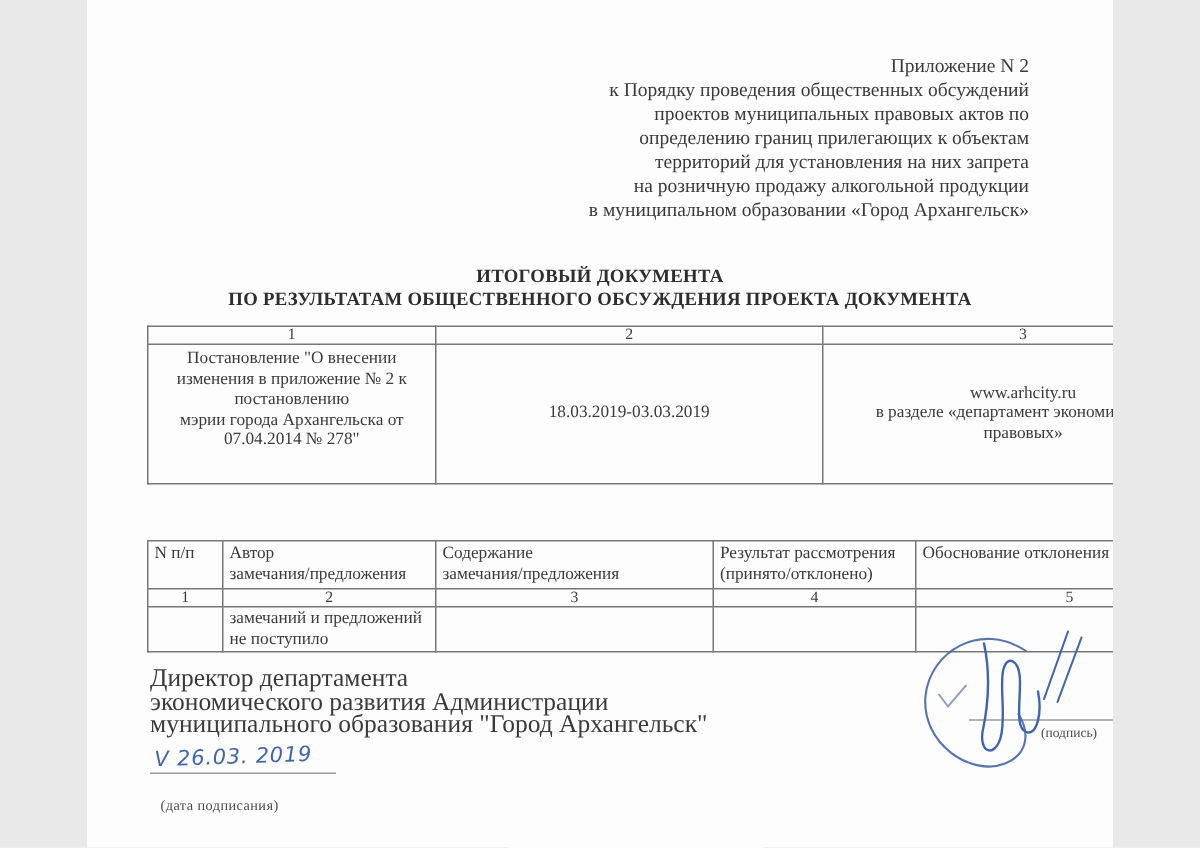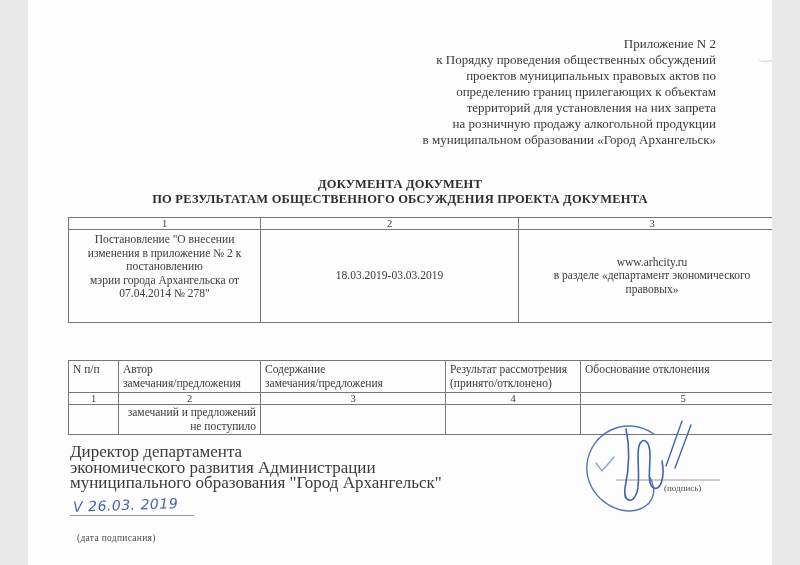--- a/index.html
+++ b/index.html
@@ -1,17 +1,17 @@
 <!DOCTYPE html>
 <html><head>
 <meta charset="utf-8">
 <style>
   html,body { margin:0; padding:0; background:#e9e9e9; }
   .page {
-    position:relative; width:744px; height:565px; margin:0 auto;
+    position:relative; width:684px; height:565px; margin:0 auto;
     background:#fdfdfd;
     font-family:"Liberation Serif","DejaVu Serif",serif;
     color:#3a3a3a; overflow:hidden;
   }
   .prelines { white-space:pre-line; }
 
   .header-note {
     position:absolute; top:36px; right:56px;
     text-align:right; font-size:13px; line-height:16px;
   }
@@ -30,21 +30,21 @@
     font-size:11.5px; line-height:13.5px; padding:1px 4px; color:#3a3a3a;
     overflow:hidden;
   }
   .t1 th { vertical-align:top; text-align:center; height:27px; padding-top:2px; }
   .nums td { height:10px; text-align:center; font-size:10.5px; line-height:11px; padding:0; }
   .t1 .content td { height:88px; text-align:center; }
   .cell-top { vertical-align:top; padding-top:3px; }
   .cell-mid { vertical-align:middle; }
   .url { }
   .t2 th { vertical-align:top; text-align:left; height:28px; padding-top:2px; }
-  .t2 .content td { height:25px; vertical-align:top; text-align:right; }
+  .t2 .content td { height:25px; vertical-align:top; text-align:left; }
 
   .officials {
     position:absolute; left:42px; top:444px;
     font-size:17px; line-height:15.5px;
   }
 
   .sig-wrap { position:absolute; left:548px; top:412px; width:225px; height:112px; }
   .sig-label { font-size:9px; fill:#4a4a4a; font-family:"Liberation Serif","DejaVu Serif",serif; }
 
   .date-block { position:absolute; left:42px; top:496px; }
@@ -69,21 +69,21 @@
   <div class="artifact"></div>
 
   <div class="header-note prelines">Приложение N 2
 к Порядку проведения общественных обсуждений
 проектов муниципальных правовых актов по
 определению границ прилегающих к объектам
 территорий для установления на них запрета
 на розничную продажу алкогольной продукции
 в муниципальном образовании «Город Архангельск»</div>
 
-  <div class="doc-title prelines">ДОКУМЕНТА ДОКУМЕНТ
+  <div class="doc-title prelines">ИТОГОВЫЙ ДОКУМЕНТА
 ПО РЕЗУЛЬТАТАМ ОБЩЕСТВЕННОГО ОБСУЖДЕНИЯ ПРОЕКТА ДОКУМЕНТА</div>
 
   <table class="t1">
     <colgroup>
       <col style="width:192px">
         <col style="width:258px">
         <col style="width:267px">
     </colgroup>
     <tbody>
       <tr class="nums">

